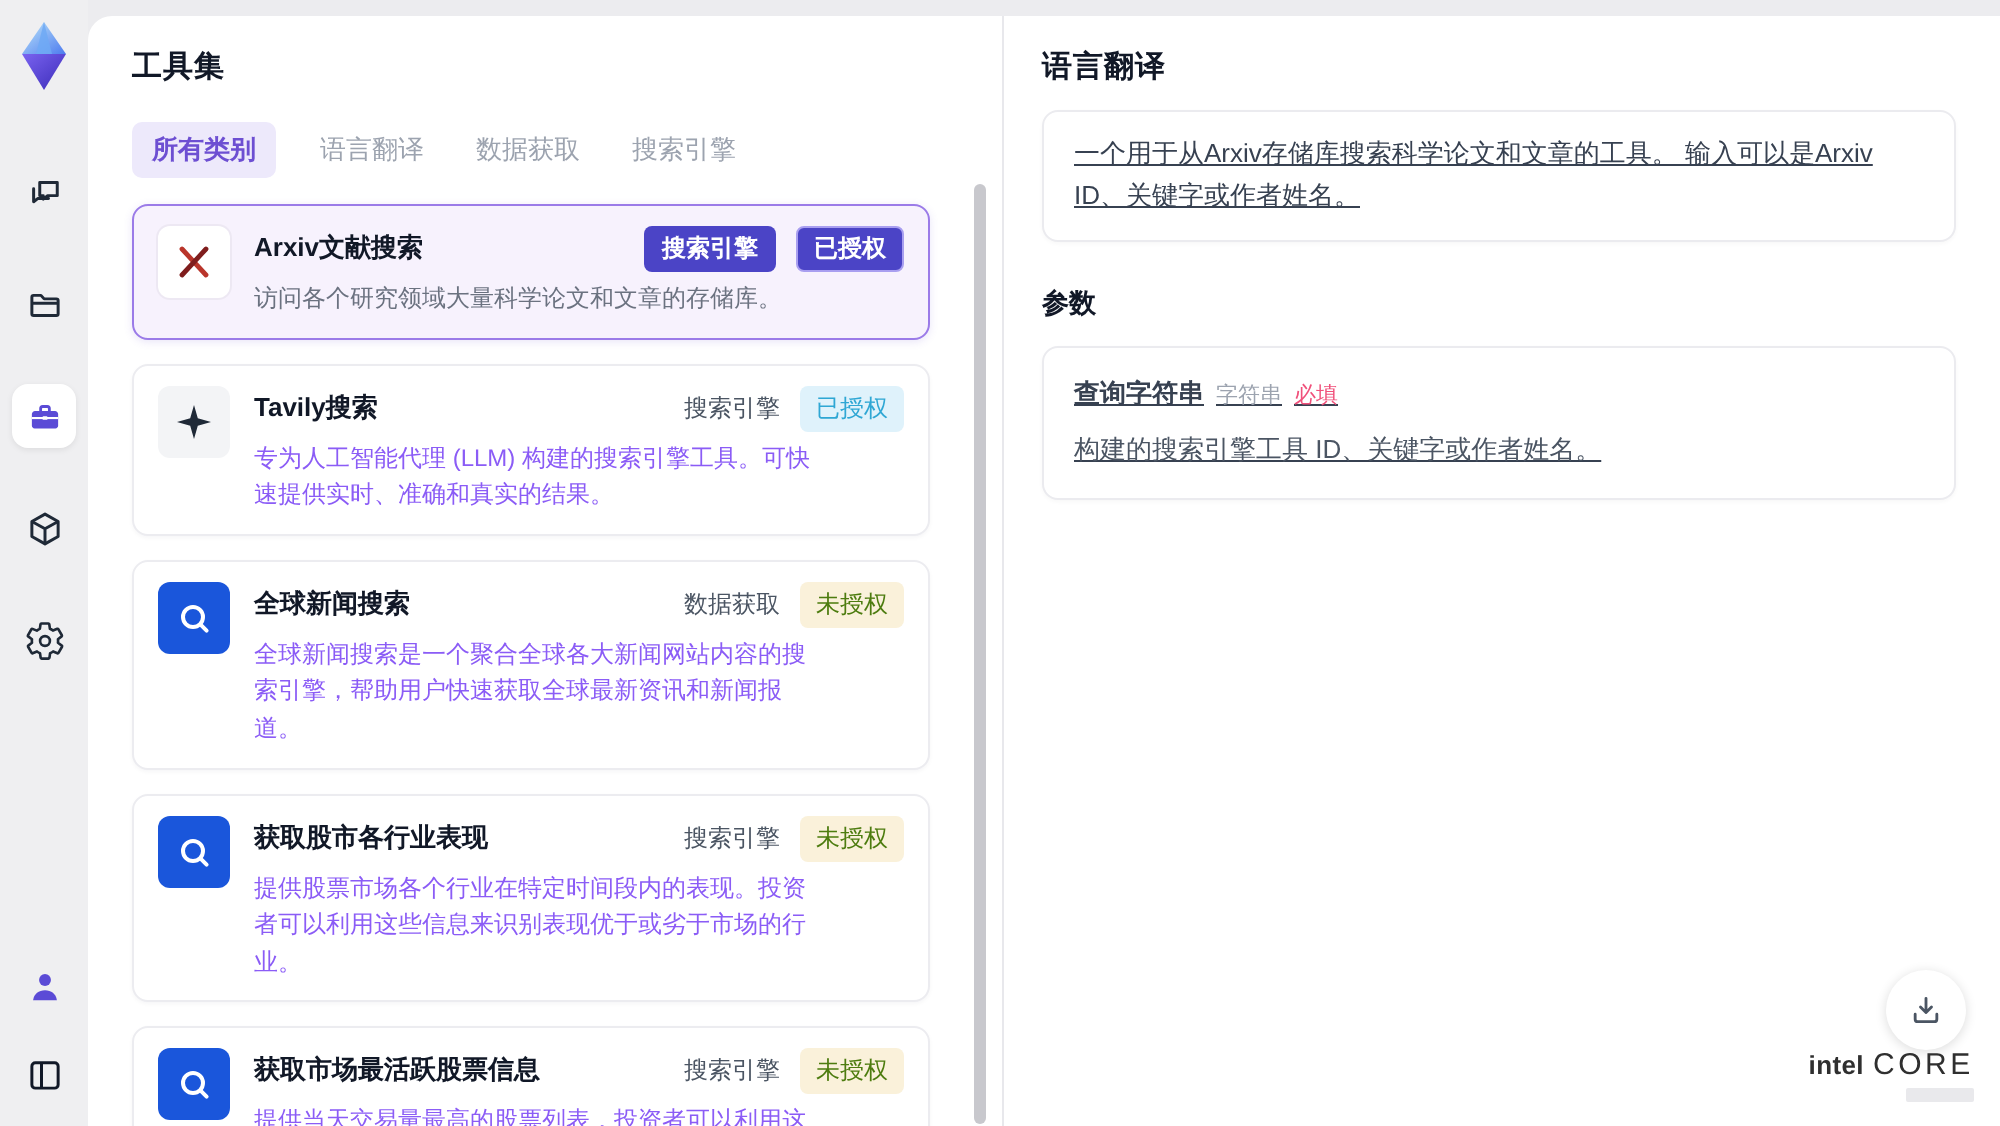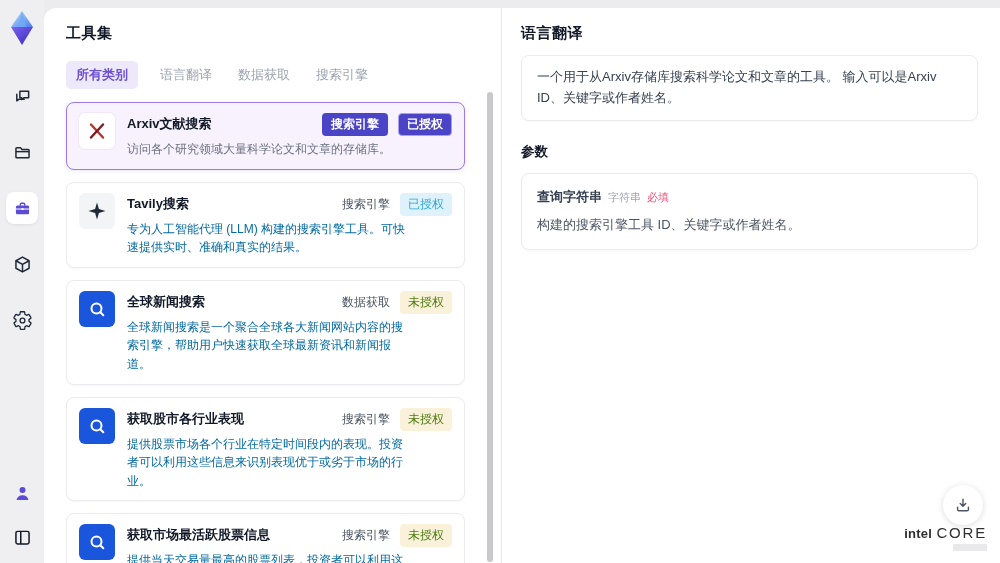--- a/index.html
+++ b/index.html
@@ -52,39 +52,40 @@
   .card-head { display:flex; align-items:flex-start; }
   .card-title { font-size:13px; font-weight:bold; padding-top:2px; flex:1; white-space:nowrap; }
   .card-tags { display:flex; gap:10px; align-items:center; margin-left:8px; }
   .tag { font-size:12px; white-space:nowrap; border-radius:4px; }
   .tag-cat { color:#4B5563; padding:3px 0; }
   .tag-cat.solid { background:#4B44C6; color:#fff; padding:3px 9px; font-weight:bold; }
   .tag-auth { padding:3px 8px; }
   .tag-auth.solid { background:#4B44C6; color:#fff; border:1px solid #A99FF0; padding:2px 8px; font-weight:bold; }
   .tag-auth.yes { background:#DFF2FB; color:#2FA7D4; }
   .tag-auth.no  { background:#FAF1DA; color:#4d7c0f; }
-  .card-desc { margin-top:4px; font-size:12px; line-height:1.55; color:#0369a1; padding-right:46px; }
+  .card-desc { margin-top:4px; font-size:12px; line-height:1.55; color:#8b5cf6; padding-right:46px; }
   .card.selected .card-desc { color:#6B7280; padding-right:0; }
 
   .scroll-thumb {
     position:absolute; right:8px; top:84px; width:6px; height:470px;
     background:#C8C8CD; border-radius:3px; cursor:pointer;
   }
 
   
   .details-panel {
     position:absolute; left:457px; top:0; right:0; bottom:0;
     border-left:1px solid #E8E8EC; padding:16px 22px 0 19px;
   }
   .details-title { font-size:15px; font-weight:bold; letter-spacing:.5px; }
   .section-head { margin-top:22px; font-size:13.5px; font-weight:bold; }
   .info-box {
     margin-top:12px; border:1px solid #EBEBEF; border-radius:8px; background:#fff;
     padding:11px 15px; font-size:13px; color:#374151; line-height:1.6;
     box-shadow:0 1px 2px rgba(17,24,39,.03);
+    text-decoration:underline;
   }
   .param-box { padding:13px 15px; }
   .param-head { display:flex; align-items:baseline; gap:6px; }
   .param-name { font-size:13px; font-weight:bold; }
   .param-type { font-size:11px; color:#9CA3AF; }
   .param-req  { font-size:11px; color:#F0517B; }
   .param-desc { margin-top:8px; font-size:13px; color:#4B5563; }
 
   
   .fab {

